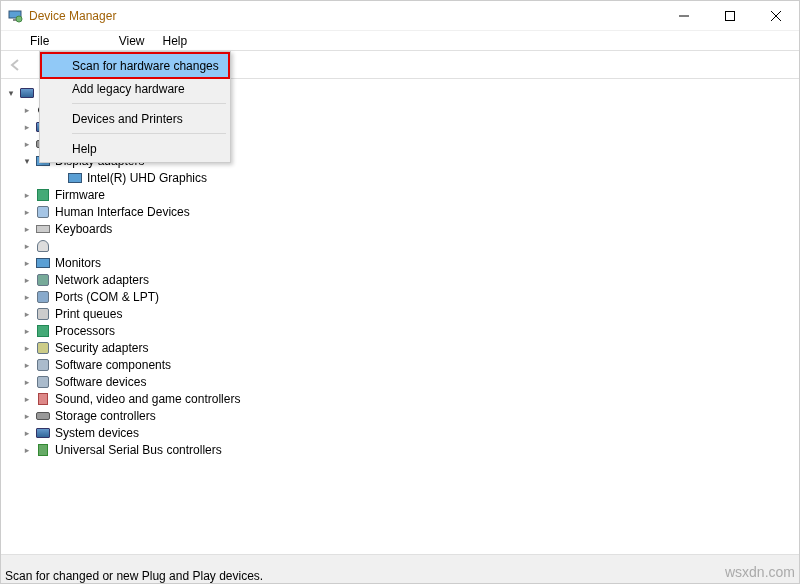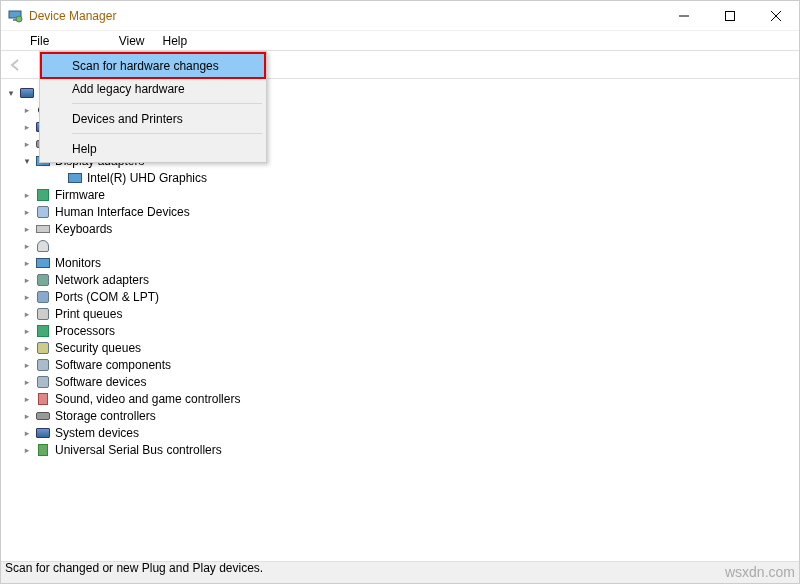--- a/index.html
+++ b/index.html
@@ -85,21 +85,21 @@
       width: 1px;
       height: 20px;
       background: #ddd;
       margin: 0 2px;
     }
     
     .dropdown {
       position: absolute;
       left: 38px;
       top: 50px;
-      width: 228px;
+      width: 192px;
       background: #f0f0f0;
       border: 1px solid #ccc;
       box-shadow: 2px 2px 4px rgba(0,0,0,0.2);
       z-index: 100;
       padding: 2px;
     }
     .dropdown-item {
       height: 23px;
       display: flex;
       align-items: center;
@@ -158,22 +158,22 @@
       justify-content: center;
     }
     
     .status-bar {
       position: absolute;
       left: 0;
       right: 0;
       bottom: 0;
       height: 22px;
       display: flex;
-      align-items: flex-end;
-      padding: 8px 4px;
+      align-items: flex-start;
+      padding: 14px 4px;
       font-size: 12px;
       color: #000;
       border-top: 1px solid #e0e0e0;
       background: #f0f0f0;
     }
     .watermark {
       position: absolute;
       right: 4px;
       bottom: 3px;
       font-size: 14px;
@@ -359,21 +359,21 @@
       <span class="node-icon">
           <span class="ico-chip"></span>
         </span>
       <span>Processors</span>
     </div>
     <div class="tree-node level-1">
       <span class="arrow">▸</span>
       <span class="node-icon">
           <span class="ico-generic" style="background:#cc8"></span>
         </span>
-      <span>Security queues</span>
+      <span>Security adapters</span>
     </div>
     <div class="tree-node level-1">
       <span class="arrow">▸</span>
       <span class="node-icon">
           <span class="ico-generic" style="background:#abc"></span>
         </span>
       <span>Software components</span>
     </div>
     <div class="tree-node level-1">
       <span class="arrow">▸</span>

